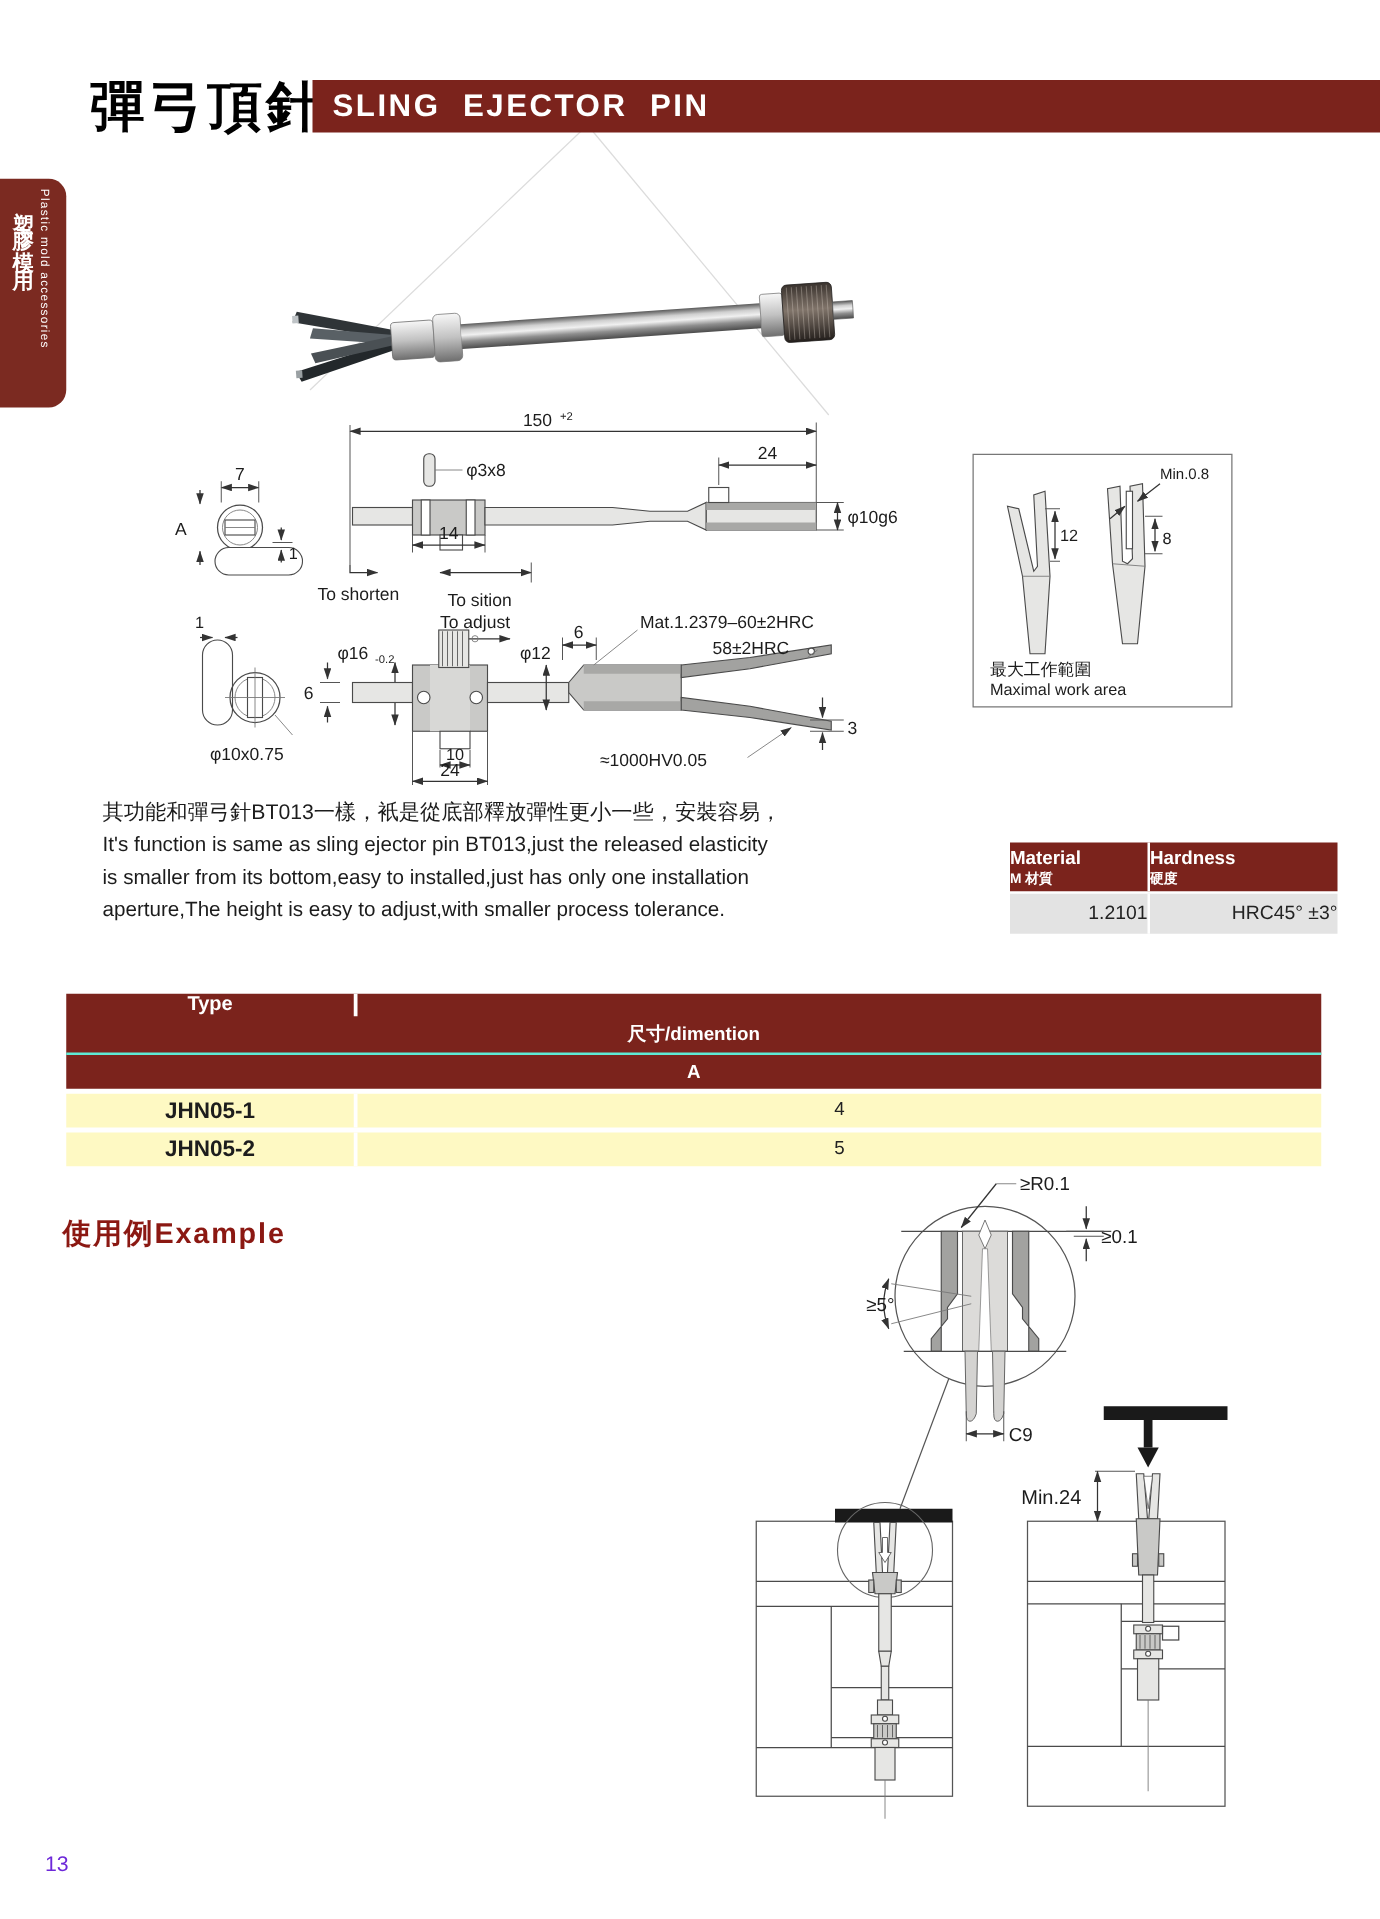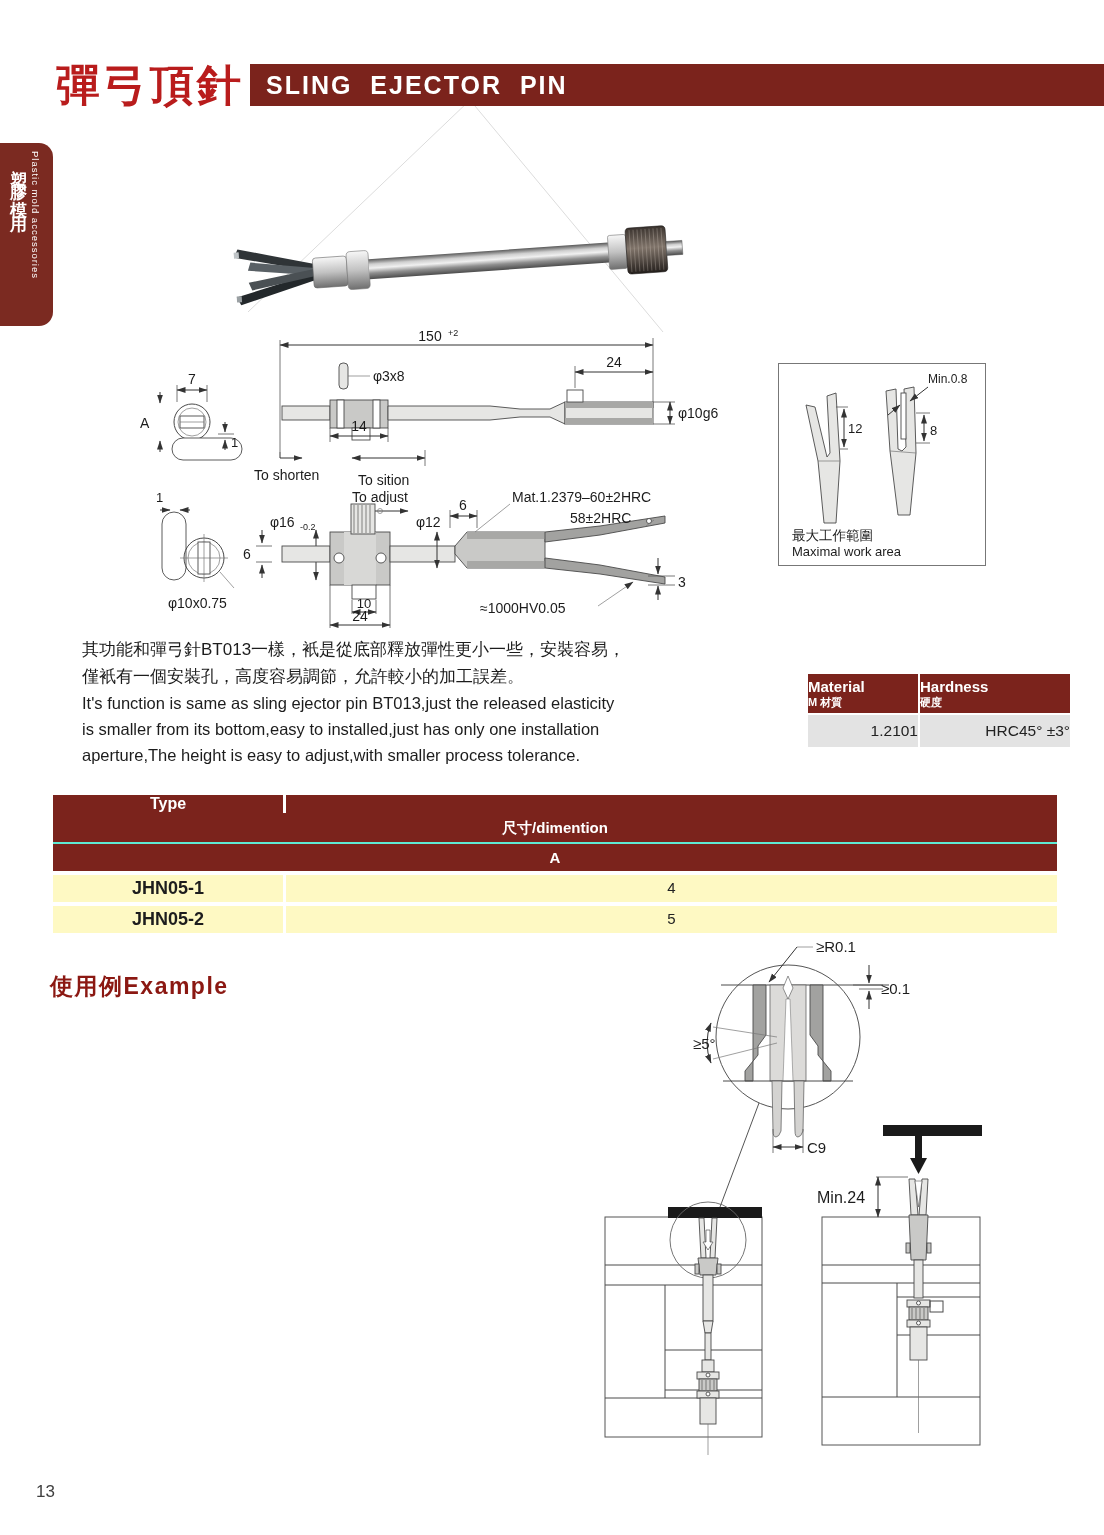--- a/index.html
+++ b/index.html
@@ -1,20 +1,20 @@
 <!DOCTYPE html>
 <html><head>
 <meta charset="utf-8">
 <style>
   html,body{margin:0;padding:0;background:#ffffff;}
   .page{position:relative;width:1104px;height:1535px;background:#fff;overflow:hidden;
         font-family:"Liberation Sans","DejaVu Sans",sans-serif;color:#222;}
   .abs{position:absolute;}
   
-  .title{left:56px;top:56px;font-size:44px;font-weight:900;color:#b91c1c;letter-spacing:3px;}
+  .title{left:72px;top:56px;font-size:44px;font-weight:900;color:#000000;letter-spacing:3px;}
   .banner{left:250px;top:64px;width:854px;height:42px;background:#7b231c;color:#fff;
           font-size:25px;font-weight:bold;letter-spacing:2px;word-spacing:9px;
           line-height:42px;padding-left:16px;box-sizing:border-box;}
   
   .side-tab{left:0;top:143px;width:53px;height:183px;background:#7b2a21;border-radius:0 14px 14px 0;}
   .side-zh{left:7px;top:12px;writing-mode:vertical-lr;text-orientation:upright;color:#fff;
            font-size:17px;letter-spacing:16px;font-weight:bold;}
   .side-en{left:30px;top:8px;writing-mode:vertical-lr;color:#fff;font-size:9.5px;letter-spacing:1px;}
   
   .desc{left:82px;top:636px;width:640px;font-size:17px;line-height:27px;color:#1c1c1c;}
@@ -37,21 +37,21 @@
   .tt-right{flex:1;}
   .tt-dim{height:29px;line-height:29px;text-align:center;font-weight:bold;font-size:15px;
           border-bottom:2px solid #5eead4;}
   .tt-sub{height:27px;line-height:27px;text-align:center;font-weight:bold;font-size:15px;}
   .tt-row{display:flex;background:#fef9c3;margin-top:4px;}
   .tt-row .cell-type{width:230px;border-right:3px solid #fff;text-align:center;font-weight:bold;
                      font-size:18px;color:#1d1d1d;padding:3px 0;}
   .tt-row .cell-a{flex:1;text-align:center;font-size:15px;padding:4px 0;}
   
   .example-h{left:50px;top:971px;font-size:23px;font-weight:bold;color:#8b1812;letter-spacing:1.5px;}
-  .page-num{left:36px;top:1482px;font-size:17px;color:#404040;}
+  .page-num{left:36px;top:1482px;font-size:17px;color:#6d28d9;}
   
   svg{overflow:visible;}
   svg text{font-family:"Liberation Sans","DejaVu Sans",sans-serif;fill:#1c1c1c;}
   .dim{stroke:#333;stroke-width:1;fill:none;}
   .ext{stroke:#555;stroke-width:0.8;fill:none;}
   .thin{stroke:#777;stroke-width:0.7;fill:none;}
   .outline{stroke:#4a4a4a;stroke-width:1;fill:none;}
   .metal-l{fill:#e6e6e4;stroke:#4a4a4a;stroke-width:0.9;}
   .metal-m{fill:#c9c9c7;stroke:#4a4a4a;stroke-width:0.9;}
   .metal-d{fill:#a2a2a0;stroke:#4a4a4a;stroke-width:0.9;}
@@ -294,21 +294,20 @@
     <line class="ext" x1="138" y1="50" x2="152" y2="50"></line>
     <line class="ext" x1="138" y1="80" x2="152" y2="80"></line>
     <line class="dim" x1="146" y1="52" x2="146" y2="78" marker-start="url(#as)" marker-end="url(#ae)"></line>
     <text x="152" y="72" font-size="13">8</text>
     <text x="14" y="177" font-size="13.5">最大工作範圍</text>
     <text x="14" y="193" font-size="13">Maximal work area</text>
   </svg>
 
   <div class="abs desc">
     <div>其功能和彈弓針BT013一樣，衹是從底部釋放彈性更小一些，安裝容易，</div>
-    <div>僅衹有一個安裝孔，高度容易調節，允許較小的加工誤差。</div>
     <div class="en">It's function is  same as sling ejector pin BT013,just the released elasticity</div>
     <div class="en">is smaller from its bottom,easy to installed,just has only one installation</div>
     <div class="en">aperture,The height  is easy to adjust,with smaller process tolerance.</div>
   </div>
 
   <div class="abs mat-table">
     <div class="mat-head">
       <div class="c1">
         <div class="en">Material</div>
         <div class="zh">M 材質</div>

